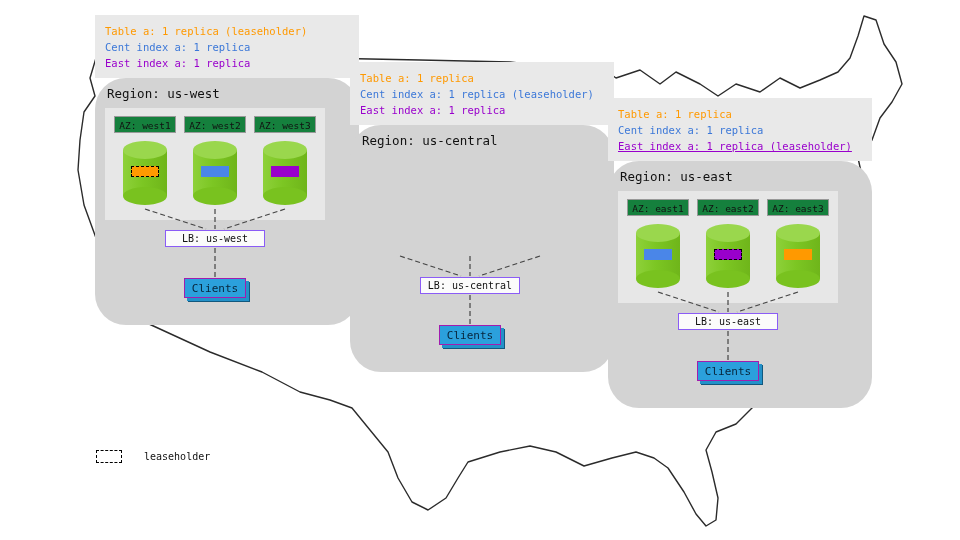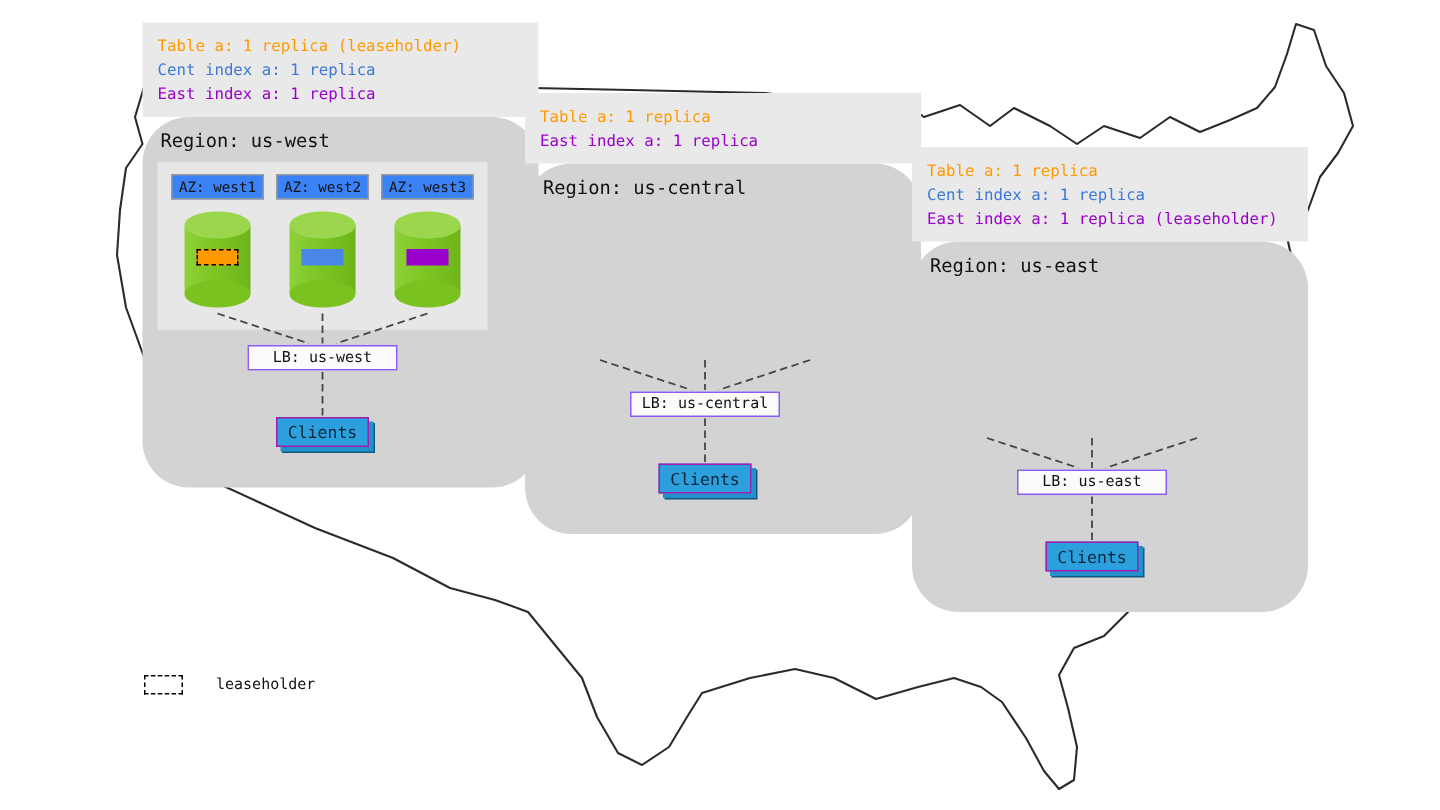--- a/index.html
+++ b/index.html
@@ -6,21 +6,21 @@
   body{width:960px;height:540px;overflow:hidden;position:relative;
        font-family:"DejaVu Sans Mono","Liberation Mono",monospace;color:#111;}
   .stage{position:absolute;inset:0;width:960px;height:540px;}
   .map-svg{position:absolute;left:0;top:0;z-index:0;}
   .region-group{position:absolute;width:264px;z-index:2;}
   .anno{background:#e9e9e9;padding:8px 10px 7px 10px;}
   .anno-line{font-size:10.5px;line-height:16px;white-space:nowrap;}
   .panel{position:relative;background:#d3d3d3;height:247px;border-radius:31px;}
   .region-title{position:absolute;left:12px;top:8px;font-size:12.5px;color:#111;white-space:nowrap;}
   .inner{position:absolute;left:10px;top:30px;width:220px;height:112px;background:#e7e7e7;}
-  .azbox{position:absolute;top:8px;width:62px;height:17px;background:#3b82f6;border:1px solid #999;
+  .azbox{position:absolute;top:8px;width:62px;height:17px;background:#15803d;border:1px solid #999;
          font-size:9.5px;text-align:center;line-height:17px;box-sizing:border-box;white-space:nowrap;}
   .azbox.c0{left:9px}.azbox.c1{left:79px}.azbox.c2{left:149px}
   .cyl{position:absolute;top:42px;width:44px;height:46px;
        background:linear-gradient(90deg,#8ed13a,#7cc623 45%,#6fb51a);}
   .cyl.c0{left:18px}.cyl.c1{left:88px}.cyl.c2{left:158px}
   .cyl::before{content:'';position:absolute;top:-9px;left:0;width:44px;height:18px;border-radius:50%;
        background:#9ad74d;}
   .cyl::after{content:'';position:absolute;bottom:-9px;left:0;width:44px;height:18px;border-radius:50%;
        background:#79c21f;}
   .replica{position:absolute;left:8px;top:16px;width:28px;height:11px;z-index:2;box-sizing:border-box;}
@@ -86,20 +86,21 @@
         </g>
       </svg>
       <div class="lb">LB: us-west</div>
       <div class="clients" style="background: rgb(43, 160, 220);">Clients</div>
     </div>
   </div>
 
   <div class="region-group" style="left:350px;top:62px;">
     <div class="anno">
       <div class="anno-line" style="color: rgb(255, 153, 0);">Table a: 1 replica</div>
+      <div class="anno-line" style="color: rgb(60, 120, 216);">Cent index a: 1 replica (leaseholder)</div>
       <div class="anno-line" style="color: rgb(153, 0, 204);">East index a: 1 replica</div>
     </div>
     <div class="panel">
       <div class="region-title">Region: us-central</div>
       <svg class="connector-svg" viewBox="0 0 240 247">
         <g stroke="#444" stroke-width="1.2" stroke-dasharray="5 3">
           <line x1="50" y1="131" x2="111" y2="151"></line>
           <line x1="120" y1="131" x2="120" y2="151"></line>
           <line x1="190" y1="131" x2="129" y2="151"></line>
           <line x1="120" y1="170" x2="120" y2="199"></line>
@@ -107,24 +108,38 @@
       </svg>
       <div class="lb">LB: us-central</div>
       <div class="clients" style="background: rgb(43, 160, 220);">Clients</div>
     </div>
   </div>
 
   <div class="region-group" style="left:608px;top:98px;">
     <div class="anno">
       <div class="anno-line" style="color: rgb(255, 153, 0);">Table a: 1 replica</div>
       <div class="anno-line" style="color: rgb(60, 120, 216);">Cent index a: 1 replica</div>
-      <div class="anno-line" style="color: rgb(153, 0, 204);">East index a: 1 replica (leaseholder)</div>
+      <div class="anno-line" style="color: rgb(153, 0, 204); text-decoration: underline;">East index a: 1 replica (leaseholder)</div>
     </div>
     <div class="panel">
       <div class="region-title">Region: us-east</div>
+      <div class="inner">
+        <div class="azbox c0">AZ: east1</div>
+        <div class="azbox c1">AZ: east2</div>
+        <div class="azbox c2">AZ: east3</div>
+        <div class="cyl c0">
+          <div class="replica" style="background: rgb(74, 134, 232); border: none;"></div>
+        </div>
+        <div class="cyl c1">
+          <div class="replica" style="background: rgb(153, 0, 204); border: 1.5px dashed rgb(0, 0, 0);"></div>
+        </div>
+        <div class="cyl c2">
+          <div class="replica" style="background: rgb(255, 153, 0); border: none;"></div>
+        </div>
+      </div>
       <svg class="connector-svg" viewBox="0 0 240 247">
         <g stroke="#444" stroke-width="1.2" stroke-dasharray="5 3">
           <line x1="50" y1="131" x2="111" y2="151"></line>
           <line x1="120" y1="131" x2="120" y2="151"></line>
           <line x1="190" y1="131" x2="129" y2="151"></line>
           <line x1="120" y1="170" x2="120" y2="199"></line>
         </g>
       </svg>
       <div class="lb">LB: us-east</div>
       <div class="clients" style="background: rgb(43, 160, 220);">Clients</div>

